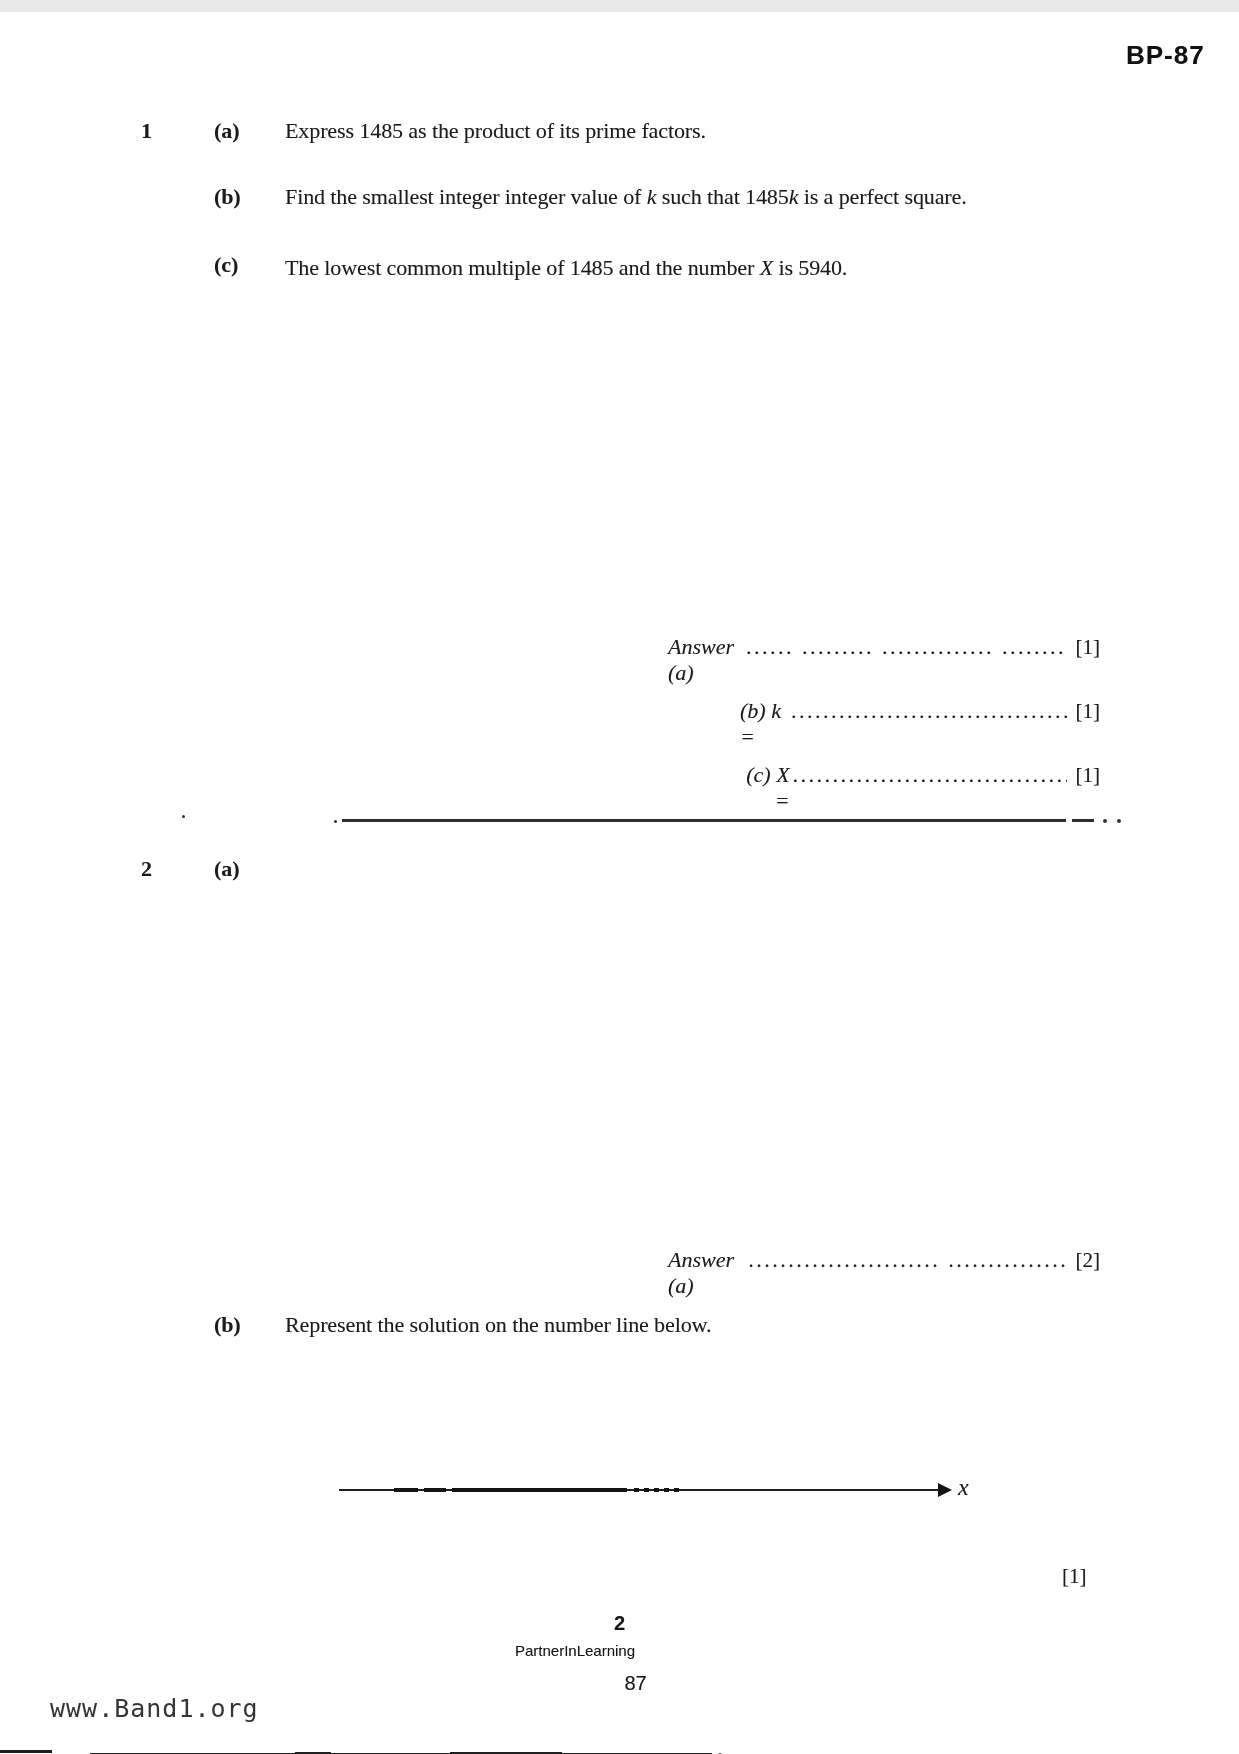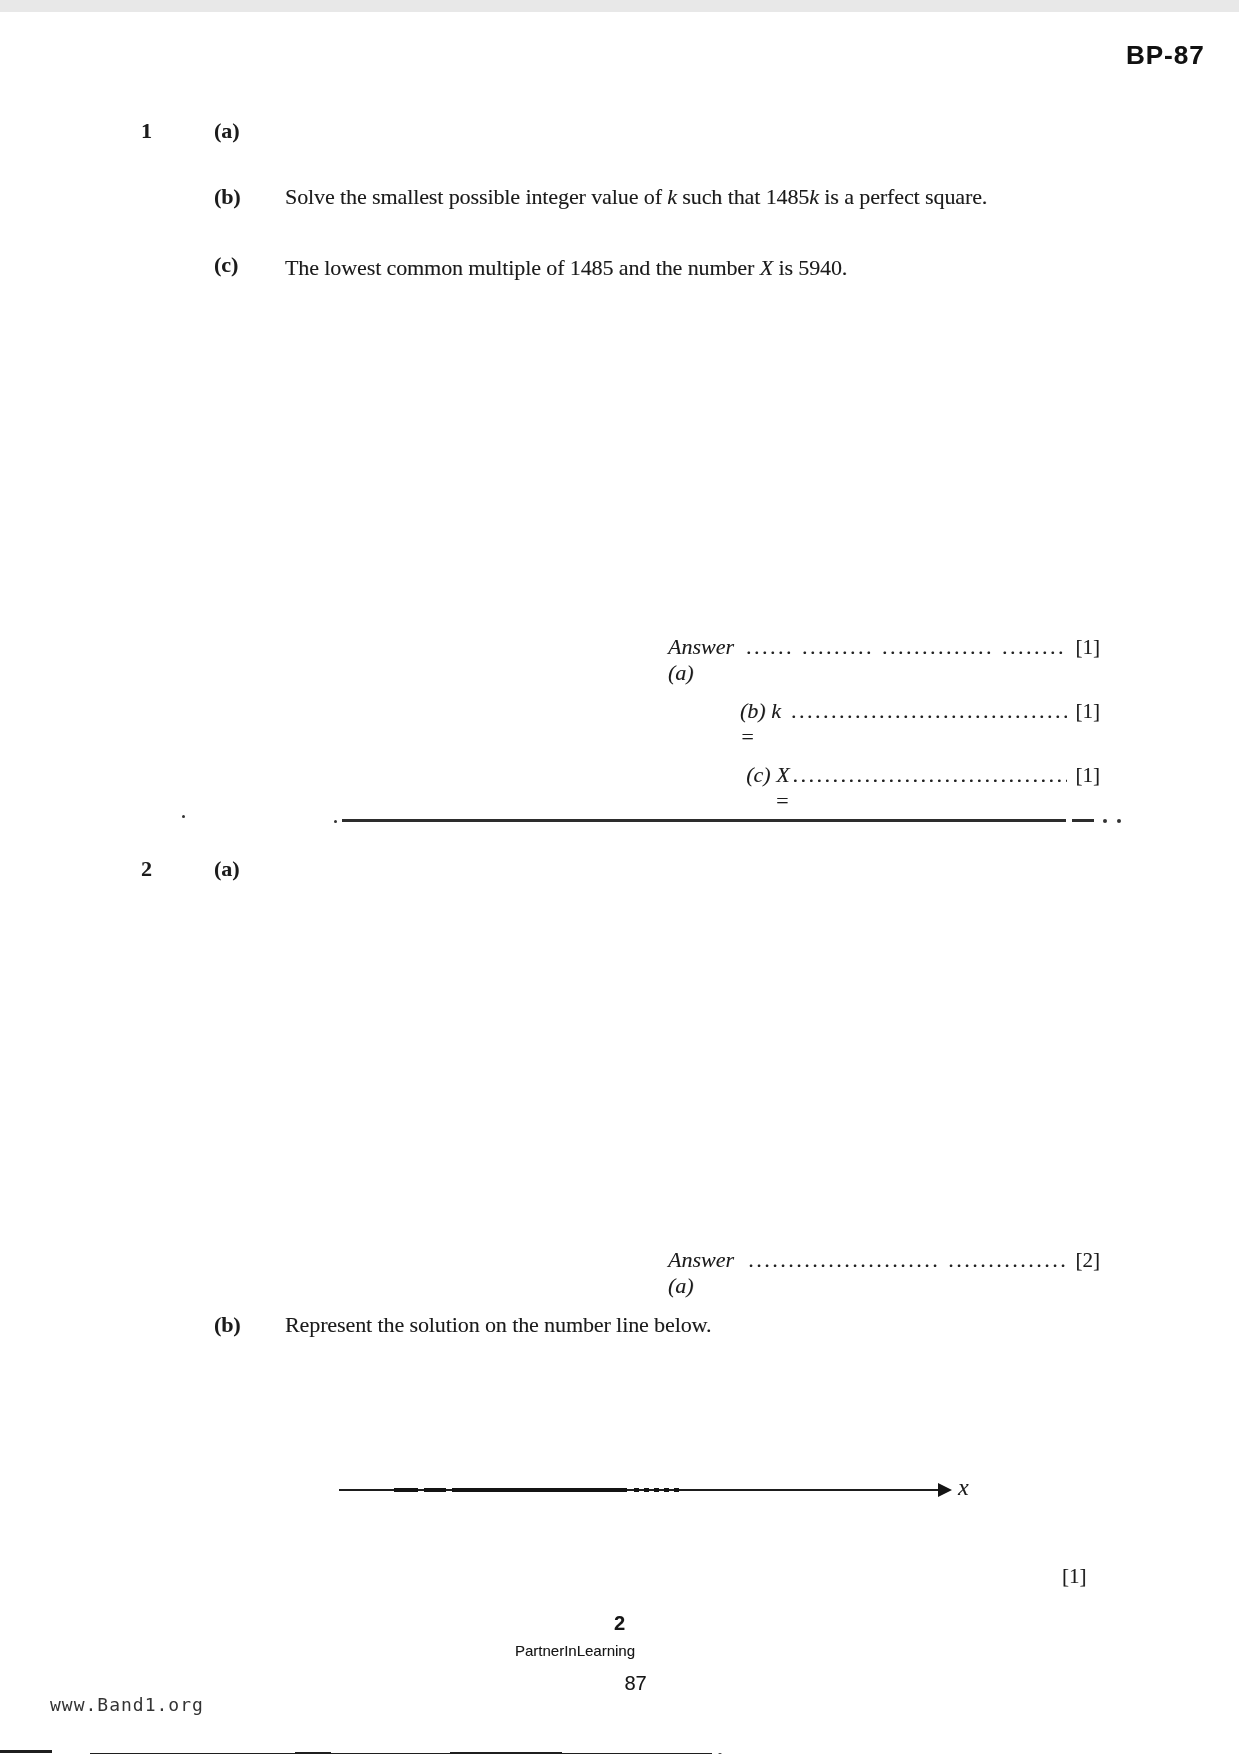--- a/index.html
+++ b/index.html
@@ -43,42 +43,45 @@
     border-top:7px solid transparent;
     border-bottom:7px solid transparent;
   }
   .nl-label{position:absolute;font-style:italic;font-size:24px;}
   .single-mark{position:absolute;font-size:21px;}
   
   .footer-center{position:absolute;text-align:center;font-family:"Liberation Sans", sans-serif;color:#161616;}
   .watermark{
     position:absolute;left:50px;top:1682px;
     font-family:"DejaVu Sans Mono", monospace;
-    font-size:18px;color:#343434;letter-spacing:1px;text-shadow:none;
+    font-size:25px;color:#343434;letter-spacing:1px;text-shadow:none;
   }
   .edge-seg{position:absolute;background:#1f1f1f;}
 </style>
 </head>
 <body>
 
 <div class="page">
 
   <div class="header-code">BP-87</div>
 
   <div class="qnum" style="left:141px;top:106px;">1</div>
 
   <div class="row" style="left:214px;top:106px;">
     <span class="plabel">(a)</span>
   </div>
+  <div class="row" style="left:285px;top:106px;">
+    <span>Express 1485 as the product of its prime factors.</span>
+  </div>
 
   <div class="row" style="left:214px;top:172px;">
     <span class="plabel">(b)</span>
   </div>
   <div class="row" style="left:285px;top:172px;">
-    <span>Solve the smallest possible integer value of </span><span class="var">k</span><span> such that 1485</span><span class="var">k</span><span> is a perfect square.</span>
+    <span>Find the smallest integer integer value of </span><span class="var">k</span><span> such that 1485</span><span class="var">k</span><span> is a perfect square.</span>
   </div>
 
   <div class="row" style="left:214px;top:240px;">
     <span class="plabel">(c)</span>
   </div>
   <div class="row ctext" style="left:285px;top:240px;">
     <div><span>The lowest common multiple of 1485 and the number </span><span class="var">X</span><span> is 5940.</span></div>
   </div>
 
   <div class="ans" style="left:668px;top:622px;width:432px;">

